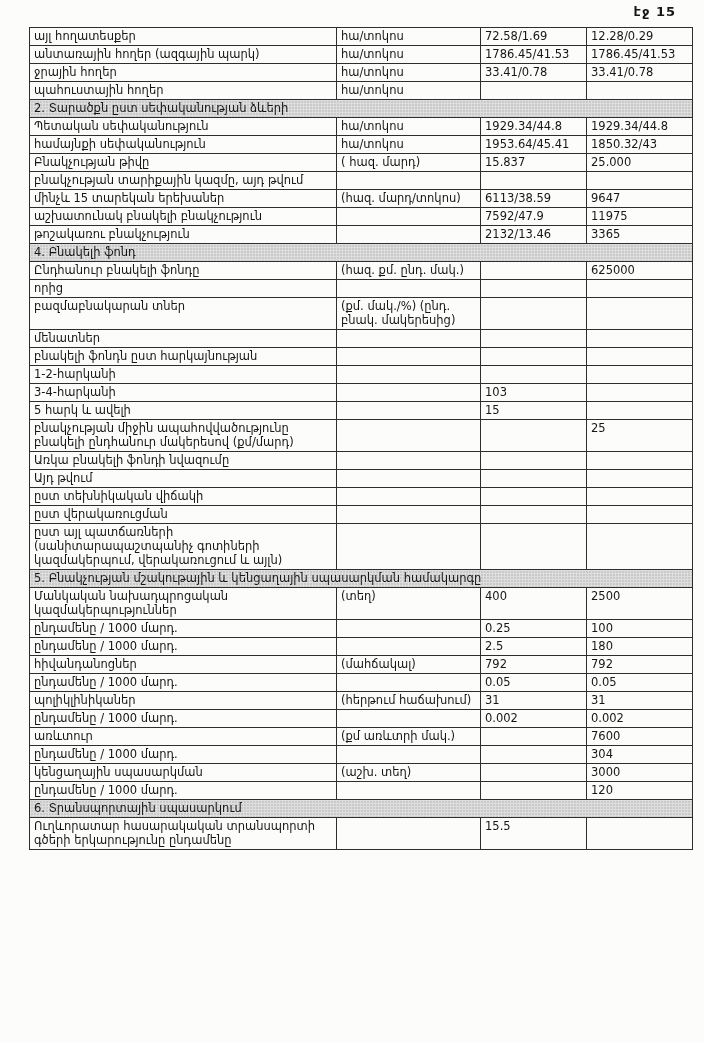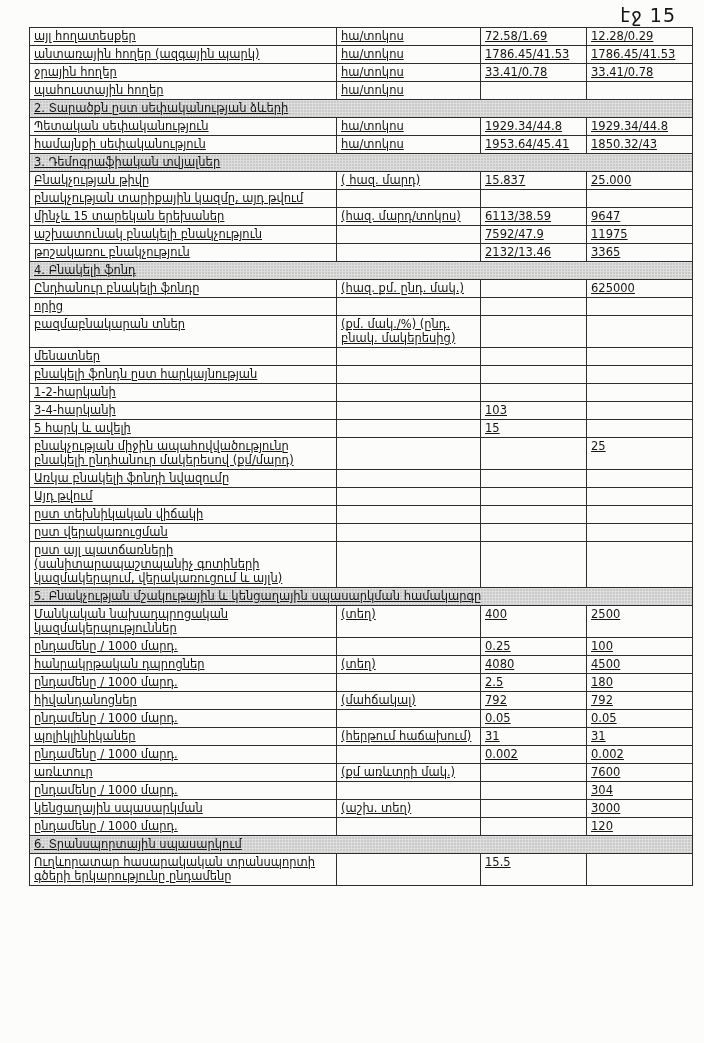--- a/index.html
+++ b/index.html
@@ -13,22 +13,22 @@
     height: 1043px;
     background: #fcfcfa;
     font-family: "DejaVu Sans", sans-serif;
     color: #161616;
     overflow: hidden;
   }
   .page-number {
     position: absolute;
     top: 4px;
     right: 28px;
-    font-size: 19px;
-    font-weight: normal;
+    font-size: 13px;
+    font-weight: bold;
     letter-spacing: 1px;
   }
   table.report {
     position: absolute;
     top: 27px;
     left: 29px;
     width: 663px;
     border-collapse: collapse;
     table-layout: fixed;
   }
@@ -36,21 +36,20 @@
     border: 1px solid #2e2e2e;
     font-size: 11.5px;
     line-height: 14px;
     padding: 1px 4px 2px 4px;
     vertical-align: top;
     overflow: hidden;
     word-wrap: break-word;
   }
   table.report tr {
     height: 18px;
-    text-decoration: underline;
   }
   td.col-label { }
   td.col-unit { }
   td.col-val { }
   td.section-cell {
     background-color: #dedede;
     background-image: radial-gradient(#8a8a8a 0.6px, rgba(0,0,0,0) 0.7px);
     background-size: 3px 3px;
     font-size: 11.5px;
     margin-top: 44px;
@@ -104,23 +103,20 @@
           <td class="col-val">1929.34/44.8</td>
           <td class="col-val">1929.34/44.8</td>
         </tr>
         <tr>
           <td class="col-label">համայնքի սեփականություն</td>
           <td class="col-unit">հա/տոկոս</td>
           <td class="col-val">1953.64/45.41</td>
           <td class="col-val">1850.32/43</td>
         </tr>
         <tr>
-          <td colspan="4" class="section-cell">3. Դեմոգրաֆիական տվյալներ</td>
-        </tr>
-        <tr>
           <td class="col-label">Բնակչության թիվը</td>
           <td class="col-unit">( հազ. մարդ)</td>
           <td class="col-val">15.837</td>
           <td class="col-val">25.000</td>
         </tr>
         <tr>
           <td class="col-label">բնակչության տարիքային կազմը, այդ թվում</td>
           <td class="col-unit"></td>
           <td class="col-val"></td>
           <td class="col-val"></td>
@@ -239,26 +235,20 @@
           <td class="col-val">400</td>
           <td class="col-val">2500</td>
         </tr>
         <tr>
           <td class="col-label">ընդամենը / 1000 մարդ.</td>
           <td class="col-unit"></td>
           <td class="col-val">0.25</td>
           <td class="col-val">100</td>
         </tr>
         <tr>
-          <td class="col-label">հանրակրթական դպրոցներ</td>
-          <td class="col-unit">(տեղ)</td>
-          <td class="col-val">4080</td>
-          <td class="col-val">4500</td>
-        </tr>
-        <tr>
           <td class="col-label">ընդամենը / 1000 մարդ.</td>
           <td class="col-unit"></td>
           <td class="col-val">2.5</td>
           <td class="col-val">180</td>
         </tr>
         <tr>
           <td class="col-label">հիվանդանոցներ</td>
           <td class="col-unit">(մահճակալ)</td>
           <td class="col-val">792</td>
           <td class="col-val">792</td>

